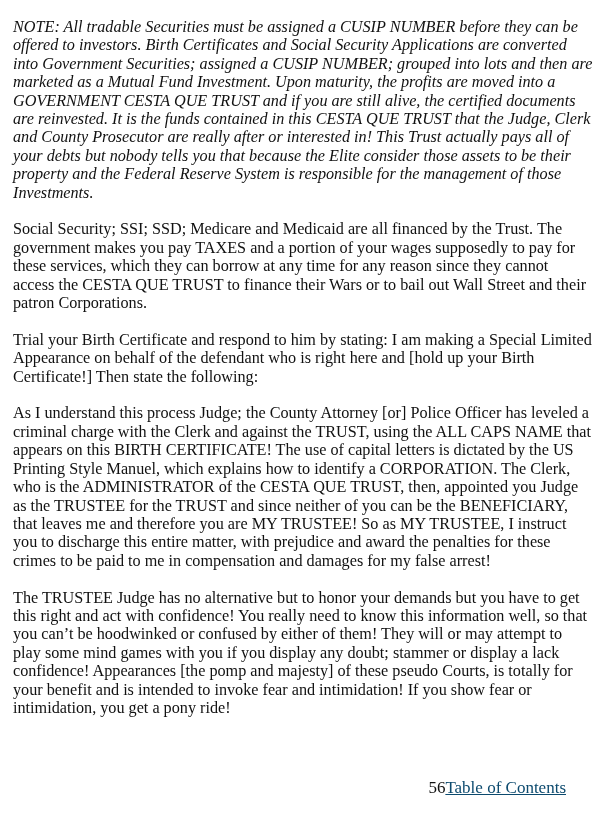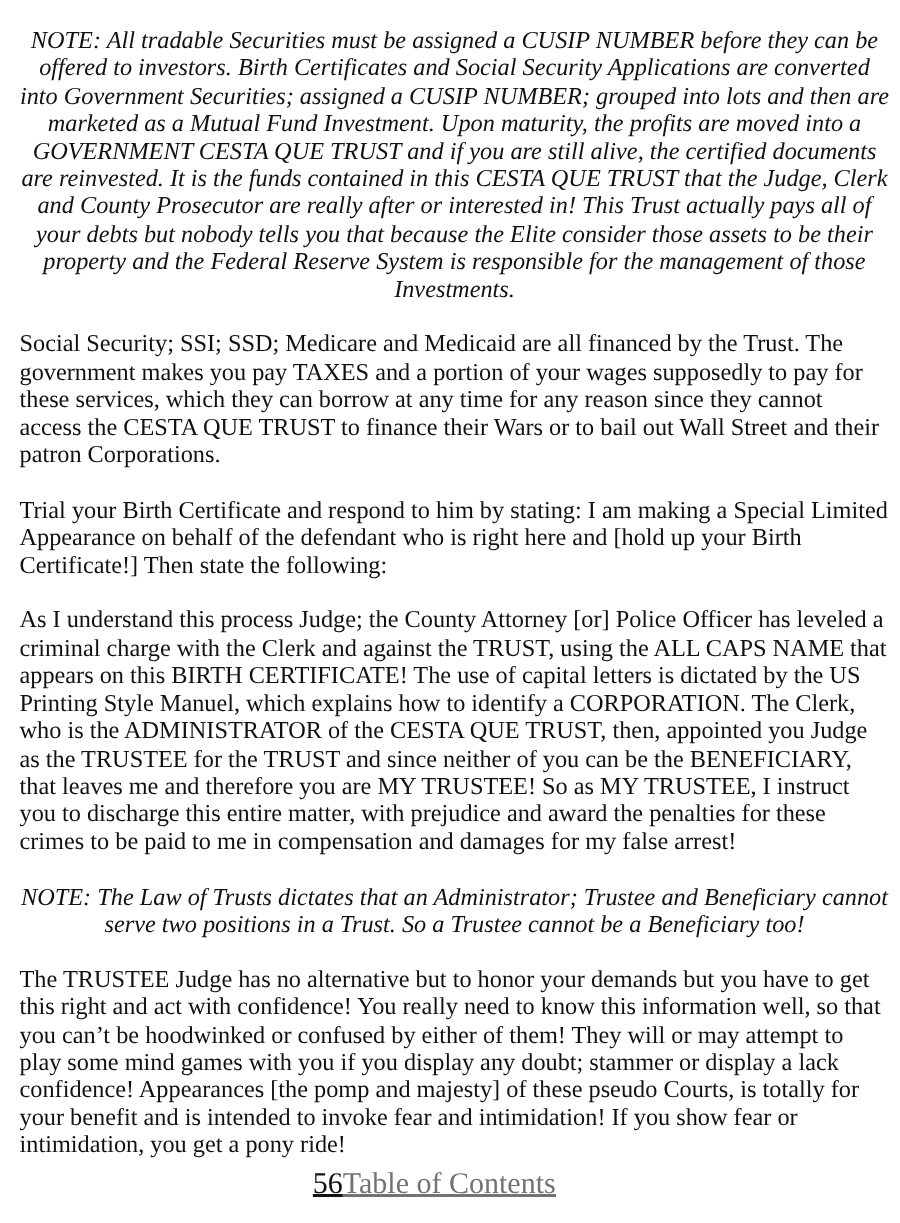--- a/index.html
+++ b/index.html
@@ -3,37 +3,36 @@
 <meta charset="utf-8">
 <style>
   html, body { margin: 0; padding: 0; background: #ffffff; }
   body { width: 600px; height: 815px; overflow: hidden; position: relative; }
   .page {
     position: absolute; left: 13px; top: 18px; width: 580px;
     font-family: "Liberation Serif", serif;
     font-size: 16.2px; line-height: 18.4px; color: #111111;
   }
   .para { margin: 0 0 18.4px 0; }
-  .para.italic { font-style: italic; text-align: center; }
+  .para.italic { font-style: italic; }
   .footer {
     position: absolute; left: 13px; top: 778px; width: 553px;
-    font-family: "Liberation Serif", serif; font-size: 20px; color: #111;
-    display: flex; justify-content: center; text-decoration: underline;
+    font-family: "Liberation Serif", serif; font-size: 17px; color: #111;
+    display: flex; justify-content: flex-end;
   }
-  .toc-link { color: #737373; text-decoration: underline; cursor: pointer; }
+  .toc-link { color: #0c4a6e; text-decoration: underline; cursor: pointer; }
 </style>
 </head>
 <body>
 
 <div class="page">
   <p class="para italic">NOTE: All tradable Securities must be assigned a CUSIP NUMBER before they can be offered to investors. Birth Certificates and Social Security Applications are converted into Government Securities; assigned a CUSIP NUMBER; grouped into lots and then are marketed as a Mutual Fund Investment. Upon maturity, the profits are moved into a GOVERNMENT CESTA QUE TRUST and if you are still alive, the certified documents are reinvested. It is the funds contained in this CESTA QUE TRUST that the Judge, Clerk and County Prosecutor are really after or interested in! This Trust actually pays all of your debts but nobody tells you that because the Elite consider those assets to be their property and the Federal Reserve System is responsible for the management of those Investments.</p>
   <p class="para">Social Security; SSI; SSD; Medicare and Medicaid are all financed by the Trust. The government makes you pay TAXES and a portion of your wages supposedly to pay for these services, which they can borrow at any time for any reason since they cannot access the CESTA QUE TRUST to finance their Wars or to bail out Wall Street and their patron Corporations.</p>
   <p class="para">Trial your Birth Certificate and respond to him by stating: I am making a Special Limited Appearance on behalf of the defendant who is right here and [hold up your Birth Certificate!] Then state the following:</p>
   <p class="para">As I understand this process Judge; the County Attorney [or] Police Officer has leveled a criminal charge with the Clerk and against the TRUST, using the ALL CAPS NAME that appears on this BIRTH CERTIFICATE! The use of capital letters is dictated by the US Printing Style Manuel, which explains how to identify a CORPORATION. The Clerk, who is the ADMINISTRATOR of the CESTA QUE TRUST, then, appointed you Judge as the TRUSTEE for the TRUST and since neither of you can be the BENEFICIARY, that leaves me and therefore you are MY TRUSTEE! So as MY TRUSTEE, I instruct you to discharge this entire matter, with prejudice and award the penalties for these crimes to be paid to me in compensation and damages for my false arrest!</p>
-  <p class="para italic">NOTE: The Law of Trusts dictates that an Administrator; Trustee and Beneficiary cannot serve two positions in a Trust. So a Trustee cannot be a Beneficiary too!</p>
   <p class="para">The TRUSTEE Judge has no alternative but to honor your demands but you have to get this right and act with confidence! You really need to know this information well, so that you can’t be hoodwinked or confused by either of them! They will or may attempt to play some mind games with you if you display any doubt; stammer or display a lack confidence! Appearances [the pomp and majesty] of these pseudo Courts, is totally for your benefit and is intended to invoke fear and intimidation! If you show fear or intimidation, you get a pony ride!</p>
 
 </div>
 
 <div class="footer">
   <span>56</span>
   <a class="toc-link">Table of Contents</a>
 </div>
 
 </body></html>

